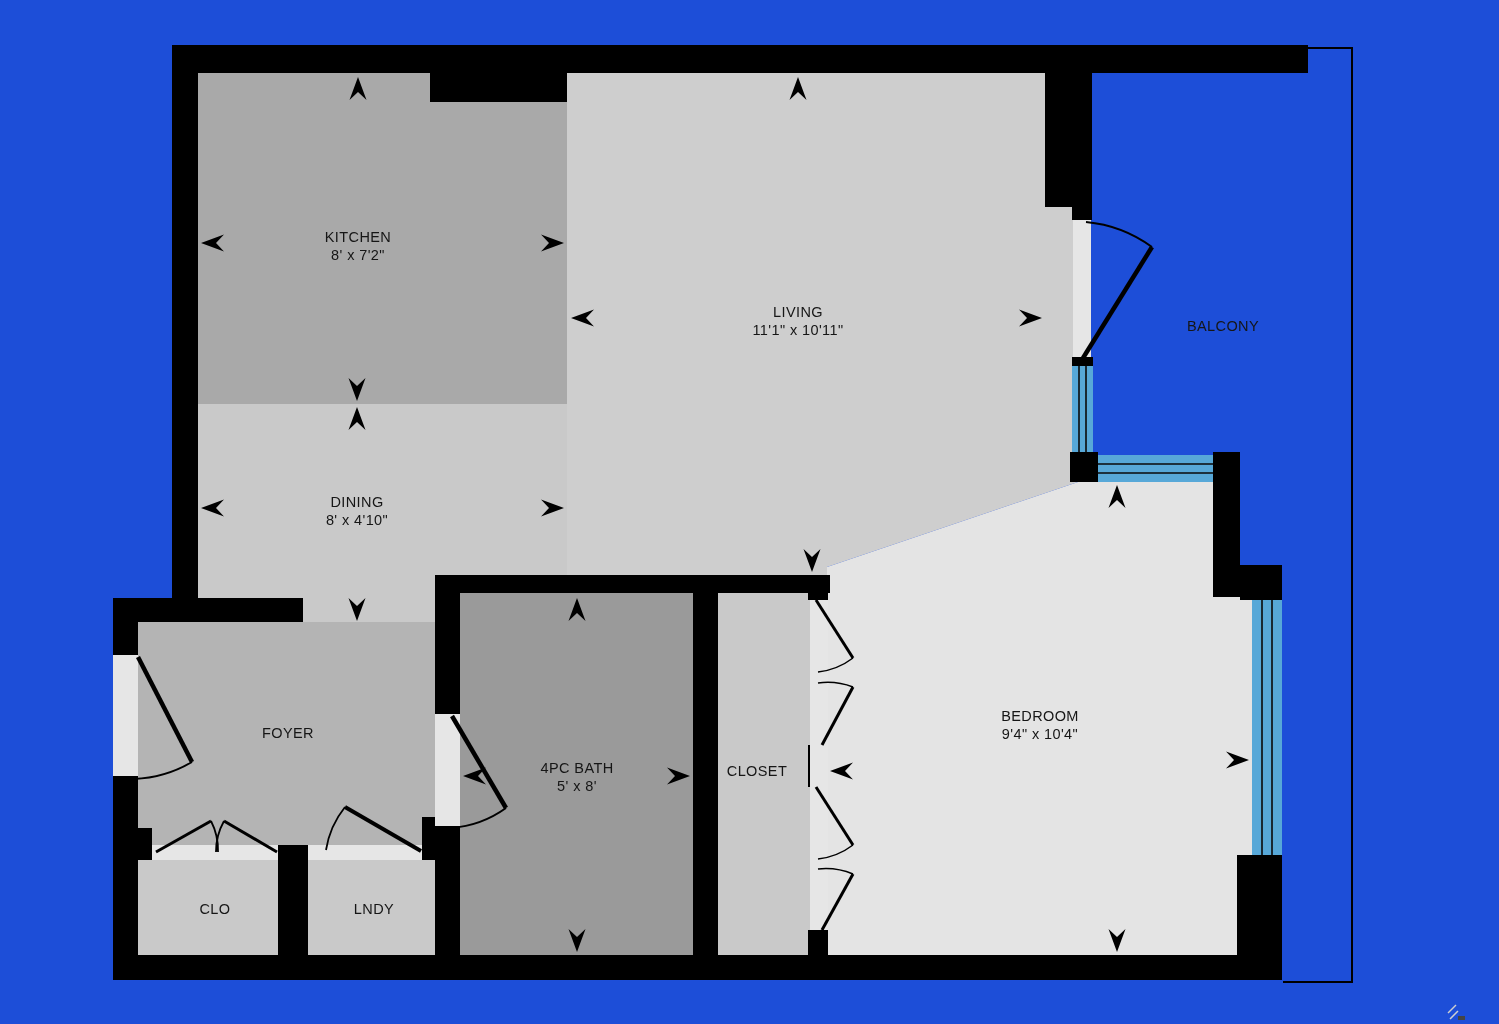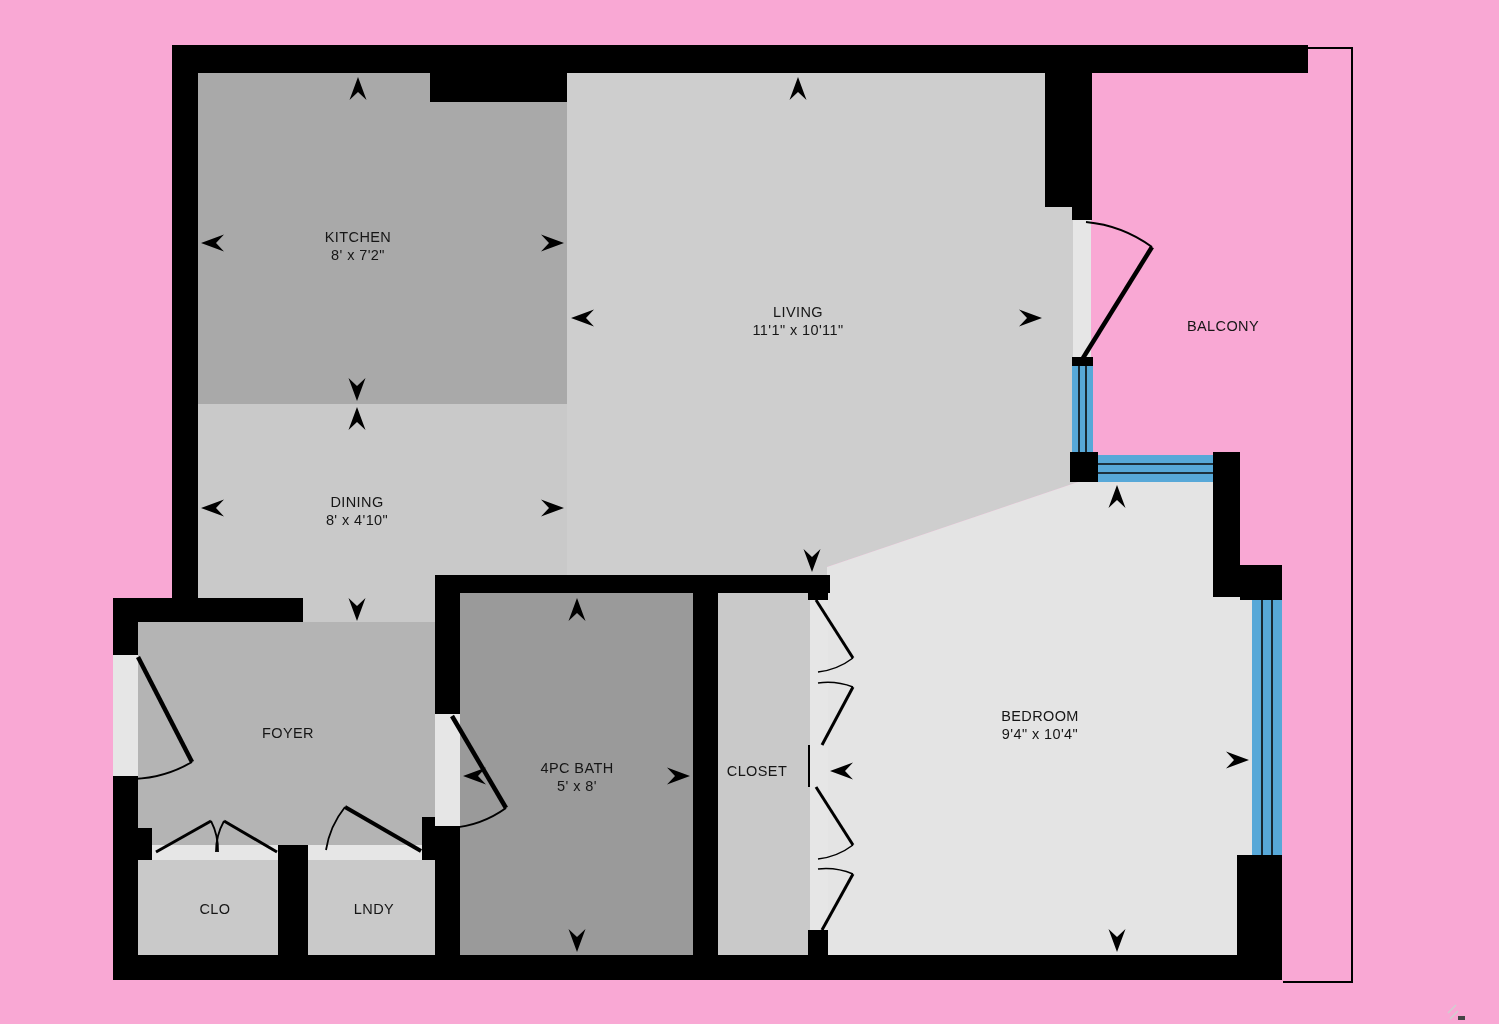--- a/index.html
+++ b/index.html
@@ -1,16 +1,16 @@
 <!DOCTYPE html>
 <html><head>
 <meta charset="utf-8">
 <style>
   html,body{margin:0;padding:0;background:#ffffff;}
-  .page{position:relative;width:1499px;height:1024px;background:#f9a8d4;overflow:hidden;}
+  .page{position:relative;width:1499px;height:1024px;background:#1d4ed8;overflow:hidden;}
   svg{display:block;}
   .lbl{font-family:"Liberation Sans","DejaVu Sans",sans-serif;font-size:14.5px;letter-spacing:.4px;}
   .doors path, .doors line{stroke:#000;fill:none;stroke-linecap:butt;}
   .winlines line{stroke:#0a0a0a;stroke-width:1.6;}
   .balcony-outline{stroke:#000;stroke-width:2;fill:none;}
   .wm-line{stroke:#cfcfcf;stroke-width:1.5;}
 </style>
 </head>
 <body>
 

